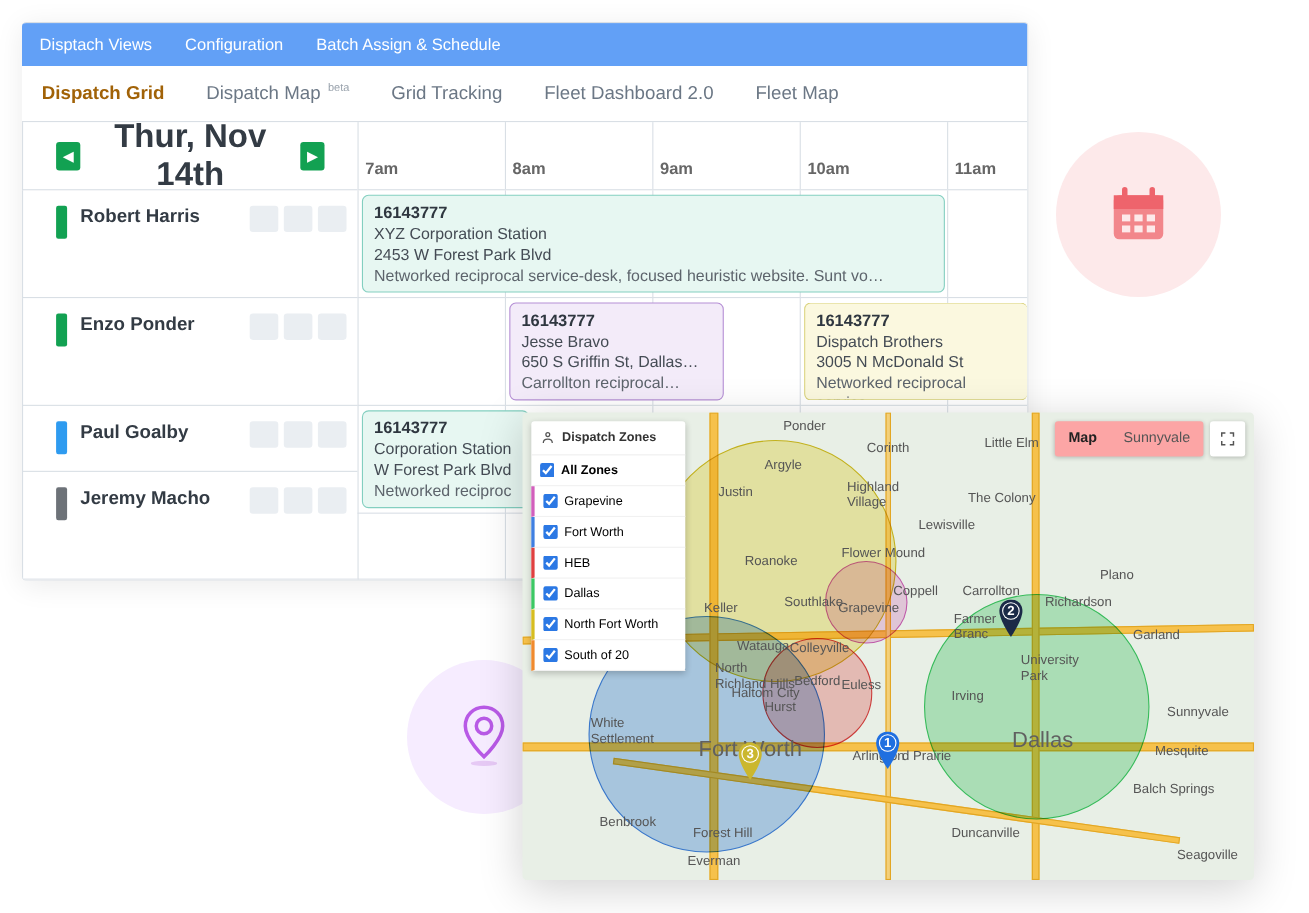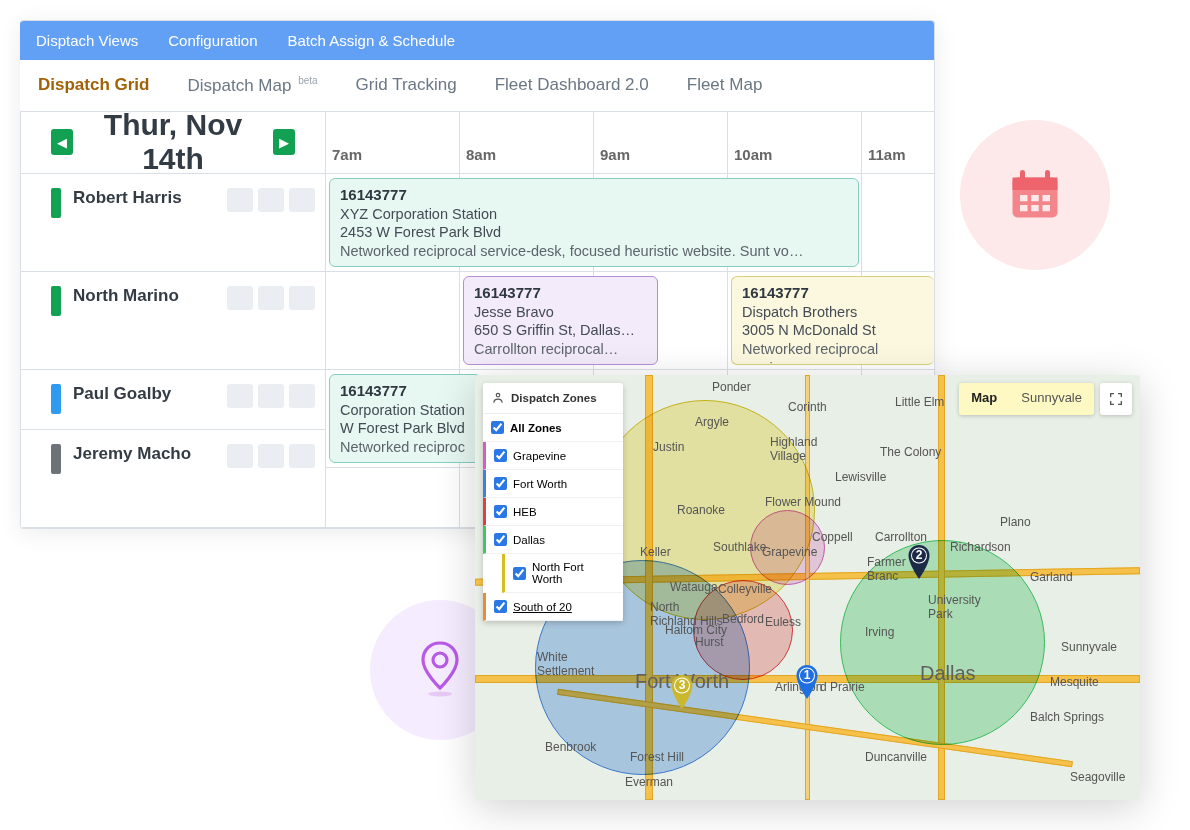--- a/index.html
+++ b/index.html
@@ -68,21 +68,21 @@
 .mappin .num { position:absolute; left:0; right:0; top:3px; text-align:center; color:#fff; font-weight:700; font-size:12px; }
 
 .zonepanel { position:absolute; left:8px; top:8px; width:140px; background:#fff; border-radius:3px; box-shadow:0 2px 6px rgba(0,0,0,.2); font-size:11.5px; }
 .zp-head { display:flex; align-items:center; gap:6px; padding:8px 8px; border-bottom:1px solid #eee; font-weight:700; color:#333; }
 .zp-head svg { width:14px; height:14px; }
 .zp-row { display:flex; align-items:center; gap:6px; padding:7px 8px; border-bottom:1px solid #f1f1f1; position:relative; }
 .zp-row::before { content:""; position:absolute; left:0; top:0; bottom:0; width:3px; }
 .zp-row input { accent-color:#2b78e4; width:13px; height:13px; }
 
 .maptools { position:absolute; right:8px; top:8px; display:flex; gap:6px; }
-.mapswitch { display:flex; background:#fef9c3; border-radius:3px; box-shadow:0 1px 4px rgba(0,0,0,.2); overflow:hidden; }
+.mapswitch { display:flex; background:#fca5a5; border-radius:3px; box-shadow:0 1px 4px rgba(0,0,0,.2); overflow:hidden; }
 .mapswitch div { padding:7px 12px; font-size:13px; color:#555; cursor:pointer; }
 .mapswitch div.active { font-weight:700; color:#222; }
 .fsbtn { width:32px; height:32px; background:#fff; border-radius:3px; box-shadow:0 1px 4px rgba(0,0,0,.2); display:flex; align-items:center; justify-content:center; cursor:pointer; }
 .fsbtn svg { width:16px; height:16px; }
 </style>
 </head>
 <body>
 
 <div class="blob-cal">
   <svg viewBox="0 0 24 24" fill="#f2868b">
@@ -133,21 +133,21 @@
         <div class="colordot" style="background:#12a152"></div>
         <div class="nametxt">Robert Harris</div>
         <div class="plh">
             <span></span>
             <span></span>
             <span></span>
           </div>
       </div>
       <div class="namerow">
         <div class="colordot" style="background:#12a152"></div>
-        <div class="nametxt">North Marino</div>
+        <div class="nametxt">Enzo Ponder</div>
         <div class="plh">
             <span></span>
             <span></span>
             <span></span>
           </div>
       </div>
       <div class="namerow short">
         <div class="colordot" style="background:#2e9bf0"></div>
         <div class="nametxt">Paul Goalby</div>
         <div class="plh">
@@ -333,25 +333,25 @@
           <span>Fort Worth</span>
         </div>
         <div class="zp-row" style="--c: #e04040; position: relative; border-left: 3px solid rgb(224, 64, 64);">
           <input type="checkbox" checked="" style="">
           <span>HEB</span>
         </div>
         <div class="zp-row" style="--c: #3cc864; position: relative; border-left: 3px solid rgb(60, 200, 100);">
           <input type="checkbox" checked="" style="">
           <span>Dallas</span>
         </div>
-        <div class="zp-row" style="--c: #d6bd20; position: relative; border-left: 3px solid rgb(214, 189, 32); margin-left: 19px;">
+        <div class="zp-row" style="--c: #d6bd20; position: relative; border-left: 3px solid rgb(214, 189, 32);">
           <input type="checkbox" checked="" style="">
           <span>North Fort Worth</span>
         </div>
-        <div class="zp-row" style="--c: #f08a2e; position: relative; border-left: 3px solid rgb(240, 138, 46); text-decoration: underline;">
+        <div class="zp-row" style="--c: #f08a2e; position: relative; border-left: 3px solid rgb(240, 138, 46);">
           <input type="checkbox" checked="" style="">
           <span>South of 20</span>
         </div>
       </div>
   </div>
 
   <div class="maptools">
     <div class="mapswitch">
       <div class="active">Map</div>
       <div>Sunnyvale</div>

